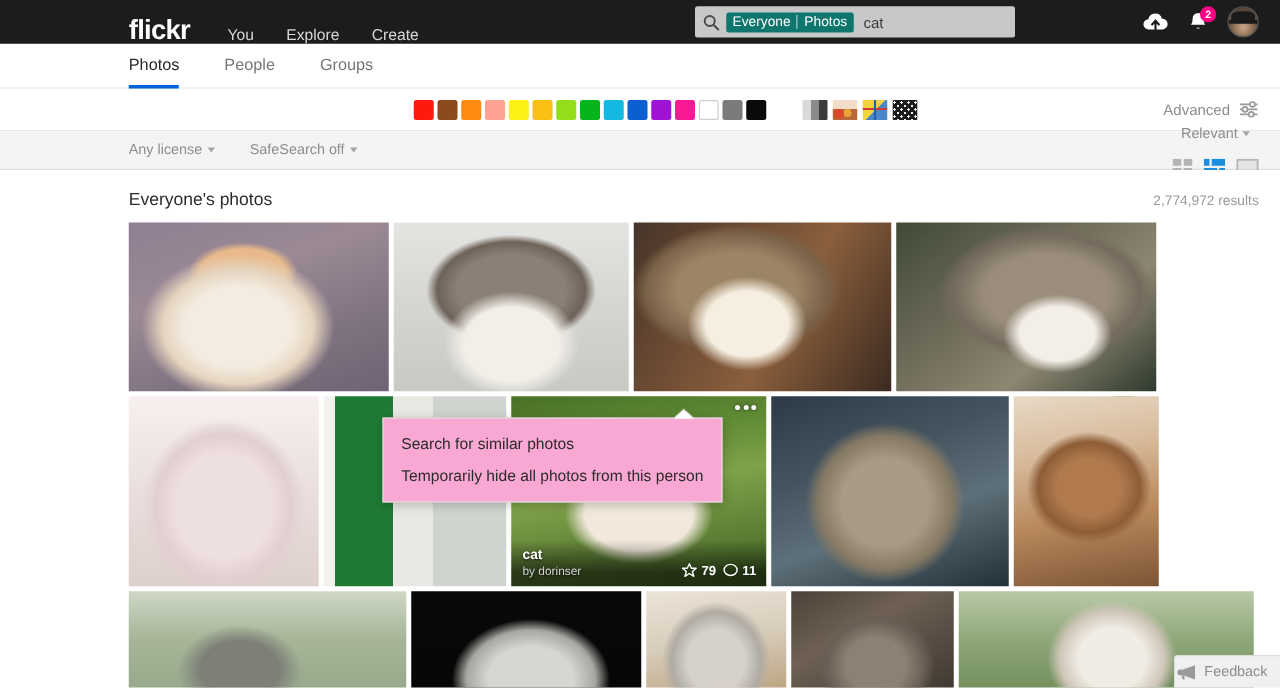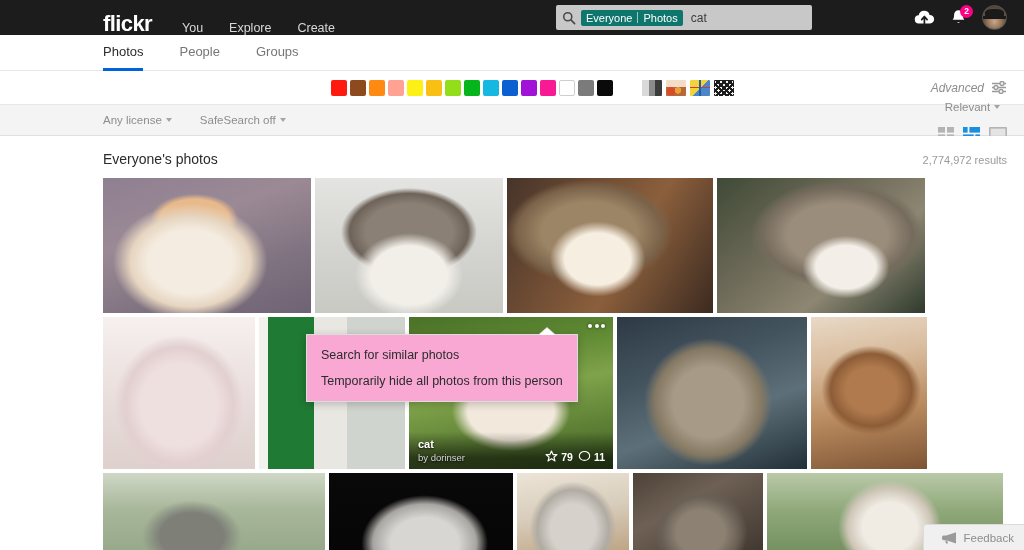--- a/index.html
+++ b/index.html
@@ -119,21 +119,21 @@
   }
   .st-tex {
     background-color:#f0f0f0;
     background-image:
       repeating-linear-gradient(45deg,#1c1c1c 0 2px, transparent 2px 4px),
       repeating-linear-gradient(-45deg,#1c1c1c 0 2px, transparent 2px 4px);
   }
   .advanced {
     position: absolute; right: 17px;
     display: flex; align-items: center; gap: 7px;
-    font-size: 12px; color: #8d8d8d; cursor: pointer; font-style: italic;
+    font-size: 12px; color: #8d8d8d; cursor: pointer;
   }
 
   
   .filterbar {
     height: 31px; background: #f4f4f4;
     border-bottom: 1px solid #e0e0e0;
     display: flex; align-items: center;
     padding: 0 17px 0 103px; position: relative;
   }
   .fopt {
@@ -200,21 +200,21 @@
   }
   .ctxitem {
     font-size: 12.5px; color: #2b2b2b;
     padding: 6px 14px; cursor: pointer; white-space: nowrap;
   }
 
   
   .feedback {
     position: fixed; right: 0; bottom: 0;
     background: #f0f0f0; border: 1px solid #dcdcdc; border-right: none; border-bottom: none;
-    padding: 6px 10px 6px 17px; display: flex; align-items: center; gap: 6px;
+    padding: 6px 10px 6px 1px; display: flex; align-items: center; gap: 6px;
     font-size: 11.5px; color: #8d8d8d; cursor: pointer; z-index: 30;
     border-radius: 3px 0 0 0;
   }
 </style>
 </head>
 <body>
 
 <div class="topnav">
   <div class="brand">flickr</div>
   <div class="navlinks">

